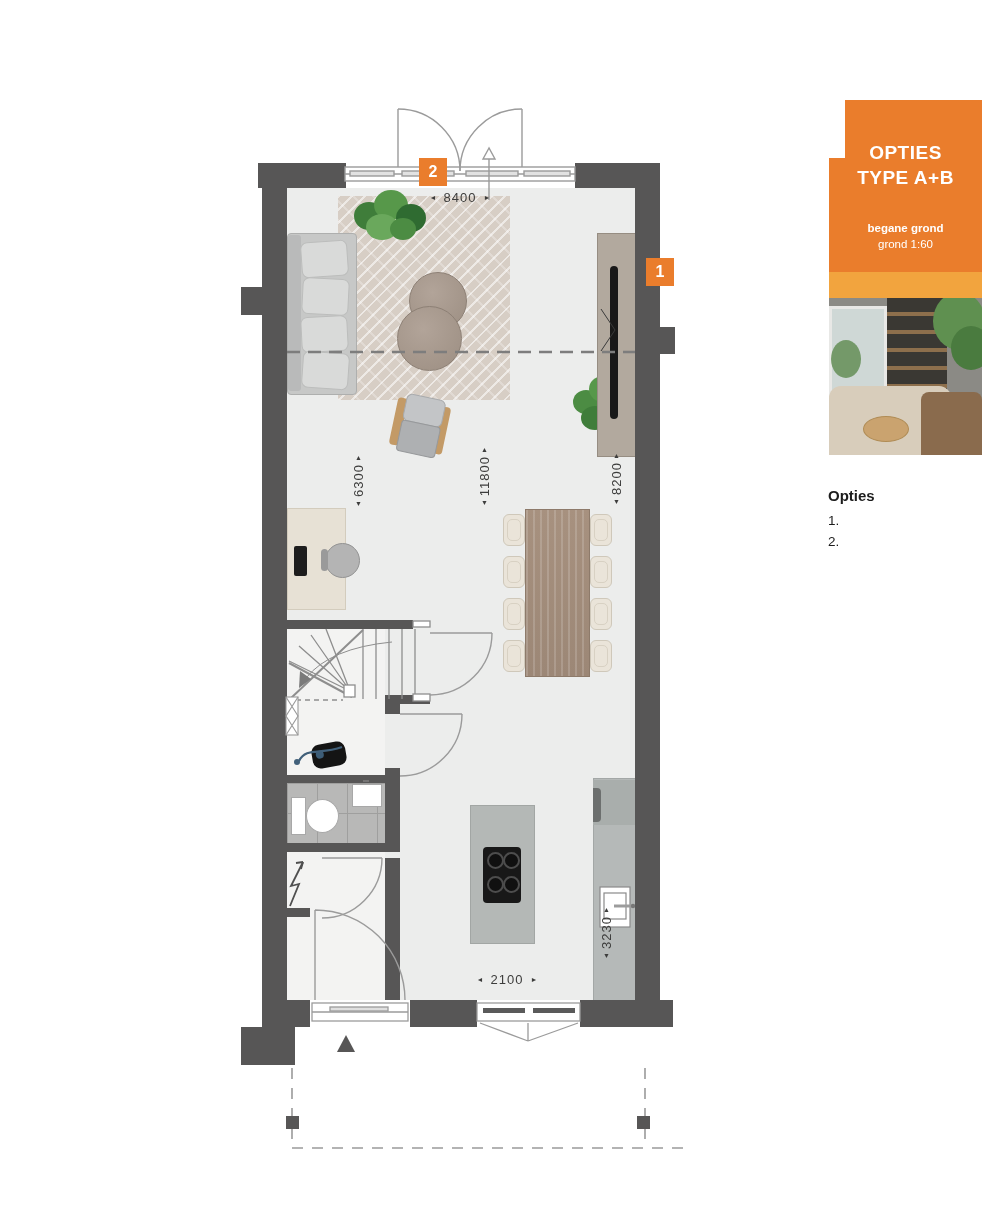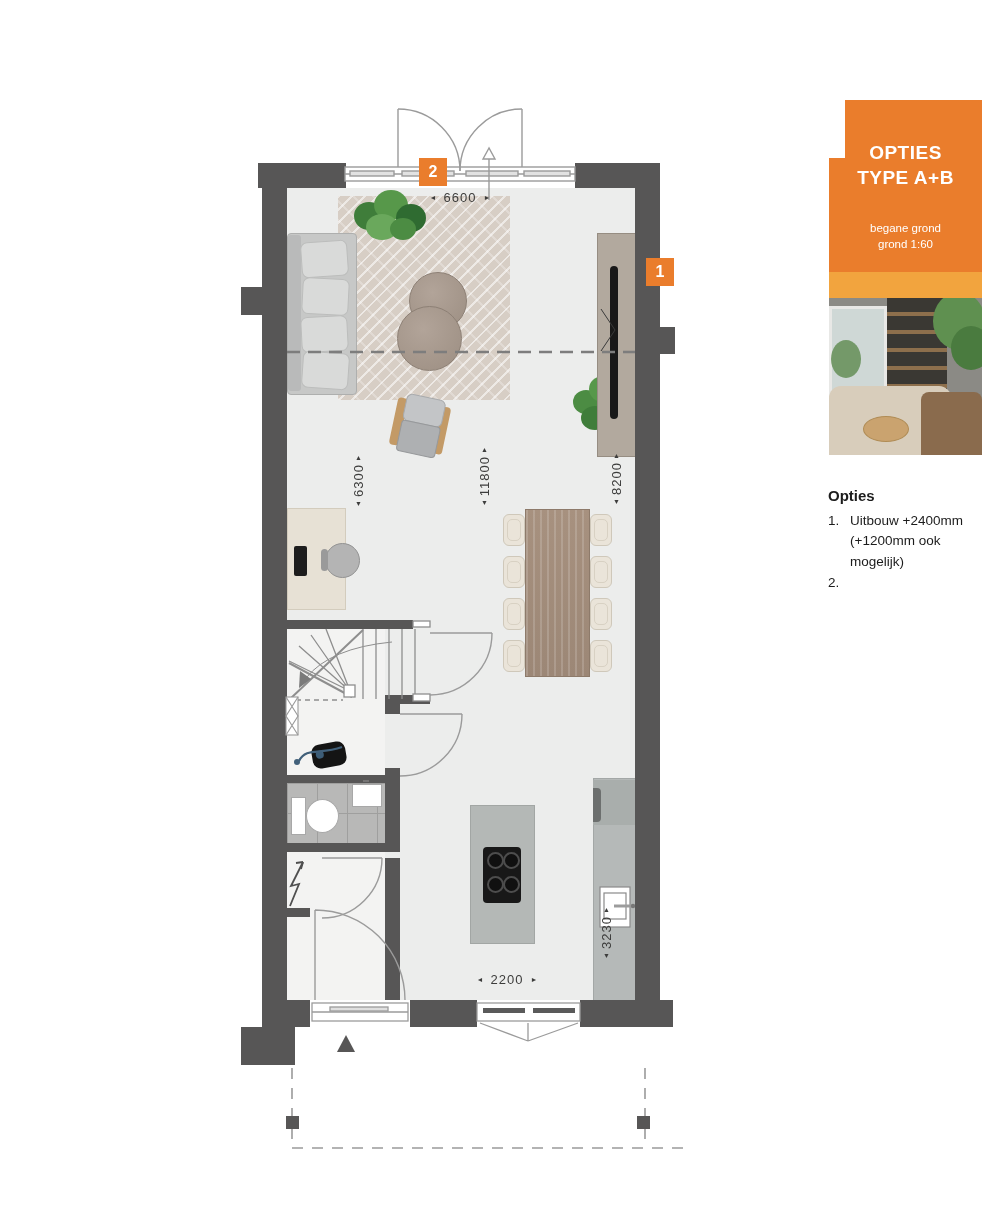--- a/index.html
+++ b/index.html
@@ -49,21 +49,21 @@
   .dim-v{display:flex;flex-direction:column;align-items:center;gap:3px;}
   .dim .arr{font-size:7px;letter-spacing:0;}
   .dim-v .lbl{writing-mode:vertical-rl;transform:rotate(180deg);}
   .entry-tri{position:absolute;width:0;height:0;border-left:9px solid transparent;border-right:9px solid transparent;border-bottom:17px solid var(--wall,#575656);}
   svg.lines{position:absolute;left:0;top:0;}
   
   .card-block{position:absolute;background:var(--accent,#EA7D2C);}
   .card-strip{position:absolute;background:var(--accent-light,#F2A43E);}
   .card-title{position:absolute;color:#fff;font-weight:bold;font-size:19px;line-height:1.32;text-align:center;letter-spacing:.5px;}
   .card-sub{position:absolute;color:#fff;font-size:11.5px;line-height:1.35;text-align:center;}
-  .card-sub b{font-weight:normal;}
+  .card-sub b{font-weight:bold;}
   .photo{position:absolute;background:#8b8a85;overflow:hidden;}
   .notes{position:absolute;width:138px;color:#1c1c1c;}
   .notes h3{margin:0 0 7px 0;font-size:15px;font-weight:bold;}
   .note-item{display:flex;font-size:13.5px;line-height:1.5;margin-bottom:1px;}
   .note-item .num{width:22px;flex:none;}
 </style>
 </head>
 <body>
 
 <div class="canvas">
@@ -238,21 +238,21 @@
         <path d="M292,1068 V1148 M292,1148 H688 M645,1068 V1142"></path>
       </g>
       <g fill="#575656">
         <rect x="286" y="1116" width="13" height="13"></rect>
         <rect x="637" y="1116" width="13" height="13"></rect>
       </g>
     </svg>
 
     <div class="dim dim-h" style="left:410px;top:190px;width:100px">
       <span class="arr">◄</span>
-      <span class="lbl">6600</span>
+      <span class="lbl">8400</span>
       <span class="arr">►</span>
     </div>
     <div class="dim dim-v" style="left:351px;top:454px">
       <span class="arr">▲</span>
       <span class="lbl">6300</span>
       <span class="arr">▼</span>
     </div>
     <div class="dim dim-v" style="left:477px;top:446px">
       <span class="arr">▲</span>
       <span class="lbl">11800</span>
@@ -263,21 +263,21 @@
       <span class="lbl">8200</span>
       <span class="arr">▼</span>
     </div>
     <div class="dim dim-v" style="left:599px;top:906px">
       <span class="arr">▲</span>
       <span class="lbl">3230</span>
       <span class="arr">▼</span>
     </div>
     <div class="dim dim-h" style="left:457px;top:972px;width:100px">
       <span class="arr">◄</span>
-      <span class="lbl">2200</span>
+      <span class="lbl">2100</span>
       <span class="arr">►</span>
     </div>
 
     <div class="marker" style="left:419px;top:158px">2</div>
     <div class="marker" style="left:646px;top:258px">1</div>
 
     <div class="entry-tri" style="left:337px;top:1035px"></div>
   </div>
 
   <div>
@@ -302,21 +302,20 @@
       <div class="blob" style="left:122px;top:28px;width:40px;height:44px;background:#4a7b3f"></div>
       <div class="abs" style="left:0;top:88px;width:122px;height:69px;background:#d8cdbb;border-radius:12px 12px 0 0"></div>
       <div class="abs" style="left:92px;top:94px;width:61px;height:63px;background:#8a6b4d;border-radius:8px 8px 0 0"></div>
       <div class="abs" style="left:34px;top:118px;width:44px;height:24px;background:#caa36f;border:1px solid #b08c55;border-radius:50%"></div>
     </div>
 
     <div class="notes" style="left:828px;top:487px">
       <h3>Opties</h3>
       <div class="note-item">
         <span class="num">1.</span>
-        <span class="txt">Uitbouw +2400mm (+1200mm ook mogelijk)</span>
       </div>
       <div class="note-item">
         <span class="num">2.</span>
       </div>
     </div>
   </div>
 
 </div>
 
 </body></html>

